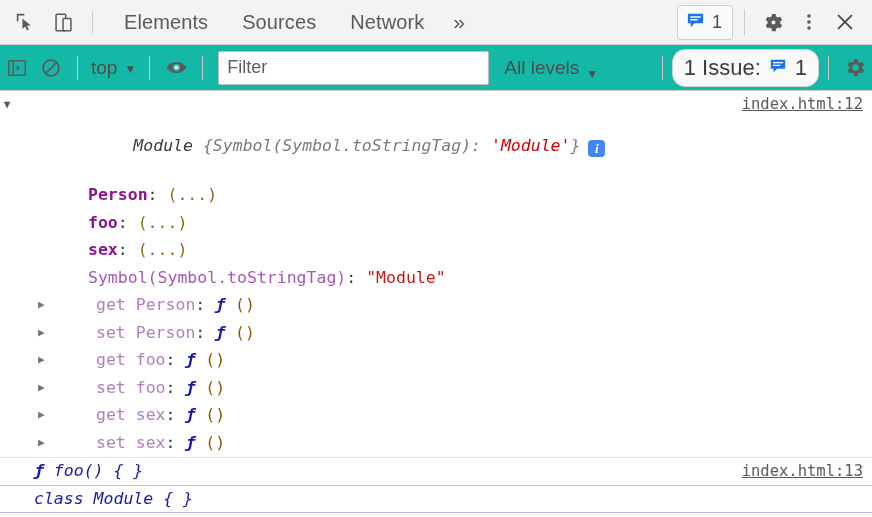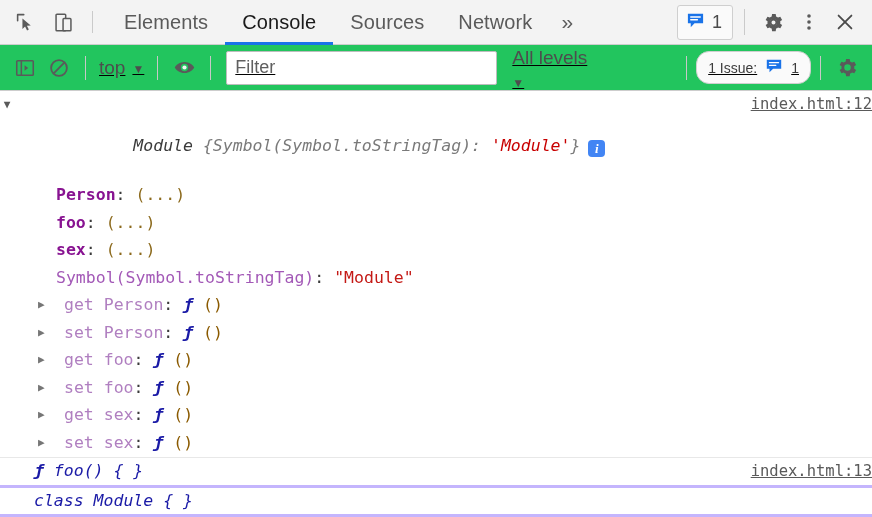--- a/index.html
+++ b/index.html
@@ -117,26 +117,25 @@
     width: 1px;
     height: 26px;
     background: #cacaca;
     margin: 0 9px;
   }
 
   
   .ctoolbar {
     height: 45px;
     min-height: 45px;
-    background: #22c55e;
+    background: #14b8a6;
     border-bottom: 1px solid #cdcdcd;
     display: flex;
     align-items: center;
-    padding: 0 8px;
-    text-decoration: underline;
+    padding: 0 0;
   }
   .ct-btn {
     width: 34px;
     height: 30px;
     display: flex;
     align-items: center;
     justify-content: center;
     cursor: pointer;
     border-radius: 2px;
   }
@@ -172,57 +171,56 @@
     font-size: 18px;
     color: #3c3c3c;
     padding: 0 8px;
     margin-left: 6px;
     font-family: "Liberation Sans", sans-serif;
     outline: none;
   }
   .filter-input::placeholder { color: #5f5f5f; opacity: 1; }
   .levels {
     display: flex;
-    align-items: flex-start;
+    align-items: flex-end;
     gap: 7px;
     font-size: 19px;
     color: #4d4d4d;
     cursor: pointer;
     margin-left: 15px;
-    flex-direction: column;
   }
   .issue-pill {
     display: flex;
     align-items: center;
     gap: 8px;
     border: 1px solid #cfcfcf;
     border-radius: 13px;
     background: #fafafa;
     padding: 5px 11px;
-    font-size: 14px;
+    font-size: 22px;
     color: #3c3c3c;
     cursor: pointer;
     white-space: nowrap;
   }
   .ct-right {
     margin-left: auto;
     display: flex;
     align-items: center;
   }
 
   
   .console-body {
     flex: 1;
     overflow: hidden;
     background: #fff;
     font-family: "DejaVu Sans Mono", "Liberation Mono", monospace;
     font-size: 16.5px;
   }
   .msg {
-    border-bottom: 3px solid #c4b5fd;
+    border-bottom: 1px solid #c4b5fd;
     padding: 0;
     position: relative;
     min-height: 24px;
   }
   .msg.group {
     border-bottom: 1px solid #e8e8e8;
     padding-bottom: 1px;
   }
   .row {
     display: flex;
@@ -236,20 +234,21 @@
     padding-left: 34px;
     position: relative;
     min-width: 0;
     overflow: hidden;
   }
   .srclink {
     flex: 0 0 auto;
     color: #5a5a5a;
     text-decoration: underline;
     font-size: 15.5px;
+    padding-right: 9px;
     cursor: pointer;
     font-family: "DejaVu Sans Mono", "Liberation Mono", monospace;
     align-self: flex-start;
     margin-top: 1px;
   }
 
   .disclosure {
     position: absolute;
     left: 0;
     top: 5px;
@@ -272,21 +271,21 @@
   .t-prop     { color: #881391; font-weight: bold; }
   .t-ellipsis { color: #8c6a1d; }
   .t-punc     { color: #3a3a3a; }
   .t-symbol   { color: #a359b7; }
   .t-accessor { color: #b07fc0; margin-left: 8px; }
   .t-fn       { color: #1a1aa6; font-style: italic; font-weight: bold; }
   .t-paren    { color: #8a5a00; }
   .t-blue     { color: #1a1aa6; font-style: italic; }
 
   .sub {
-    padding-left: 56px;
+    padding-left: 88px;
     line-height: 27.5px;
     position: relative;
     white-space: pre;
   }
   .sub .tri {
     position: absolute;
     left: 38px;
     top: 0;
     width: 14px;
     line-height: 27.5px;
@@ -336,23 +335,20 @@
           <rect x="11.5" y="7.5" width="9" height="14" rx="1" fill="#f3f3f3"></rect>
         </svg>
       </div>
       <div class="tb-sep"></div>
     </div>
 
     <div class="tabs">
       <div class="tab">
         <span>Elements</span>
       </div>
-      <div class="tab active">
-        <span>Console</span>
-      </div>
       <div class="tab">
         <span>Sources</span>
       </div>
       <div class="tab">
         <span>Network</span>
       </div>
       <div class="tab-more">
         <span>»</span>
       </div>
     </div>

